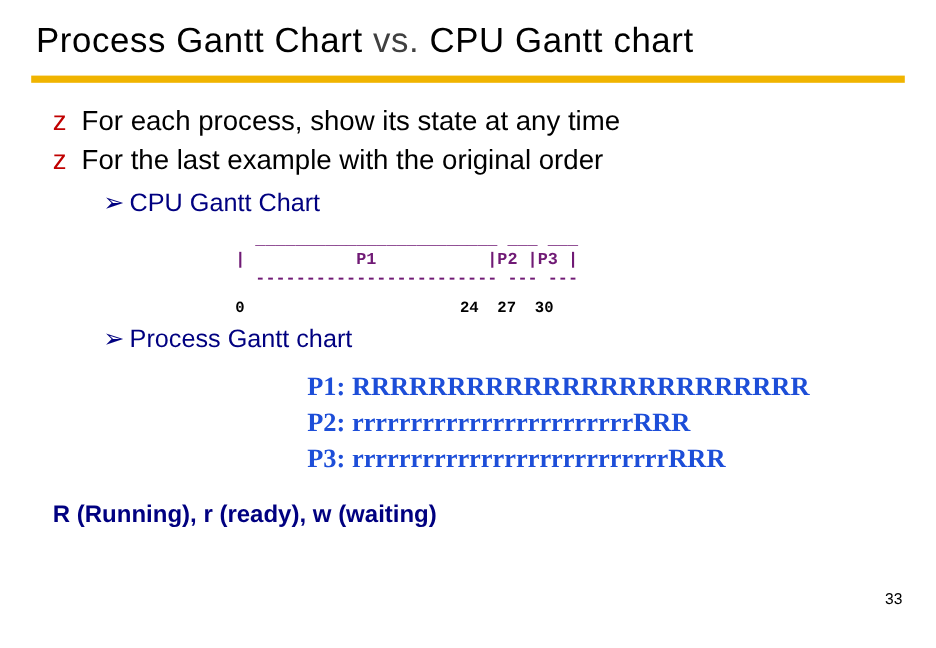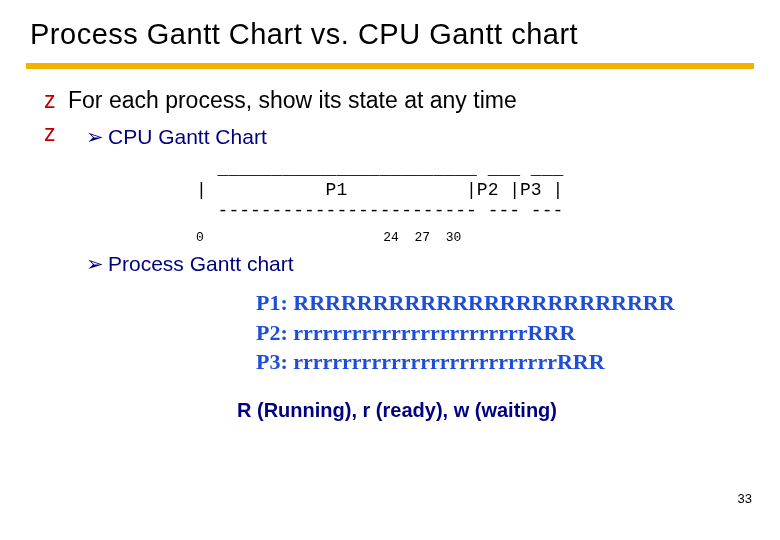--- a/index.html
+++ b/index.html
@@ -17,21 +17,21 @@
     height: 540px;
     position: relative;
     box-sizing: border-box;
   }
   .title {
     font-size: 29px;
     padding: 18px 0 6px 30px;
     letter-spacing: 0.5px;
   }
   .title .t1 { color: #000; }
-  .title .t2 { color: #000000; }
+  .title .t2 { color: #404040; }
   .underline-bar {
     height: 6px;
     background: #f0b400;
     margin: 6px 26px 0 26px;
   }
   .body {
     padding: 14px 30px 0 44px;
   }
   .bullet-z {
     font-size: 23px;
@@ -60,46 +60,46 @@
     padding-left: 22px;
   }
   .bullet-arrow .arr {
     position: absolute;
     left: 0;
     top: 0;
     color: #000080;
   }
   .cpu-gantt {
     font-family: "Courier New", monospace;
-    font-size: 18px;
-    font-weight: normal;
+    font-size: 14px;
+    font-weight: bold;
     line-height: 1.15;
     white-space: pre;
-    color: #000000;
+    color: #701a75;
     margin: 8px 0 8px 110px;
   }
   .cpu-ticks {
     font-family: "Courier New", monospace;
     font-size: 13px;
-    font-weight: normal;
+    font-weight: bold;
     white-space: pre;
     margin-left: 110px;
     color: #000;
   }
   .proc-gantt {
     font-family: "Times New Roman", Times, serif;
     font-size: 22px;
     font-weight: bold;
     line-height: 1.35;
     white-space: pre;
     color: #1d4ed8;
     margin: 10px 0 0 170px;
   }
   .legend {
-    text-align: center;
+    text-align: left;
     font-size: 20px;
     font-weight: bold;
     color: #000080;
     margin-top: 22px;
   }
   .pagenum {
     position: absolute;
     right: 28px;
     bottom: 34px;
     font-size: 13px;
@@ -117,20 +117,21 @@
   <div class="underline-bar"></div>
 
   <div class="body">
 
     <div class="bullet-z">
       <span class="z">z</span>
       <span>For each process, show its state at any time</span>
     </div>
     <div class="bullet-z">
       <span class="z">z</span>
+      <span>For the last example with the original order</span>
     </div>
 
     <div class="sub">
 
       <div class="bullet-arrow">
         <span class="arr">➢</span>
         <span>CPU Gantt Chart</span>
       </div>
 
       <div class="cpu-gantt"><span>  ________________________ ___ ___</span>

